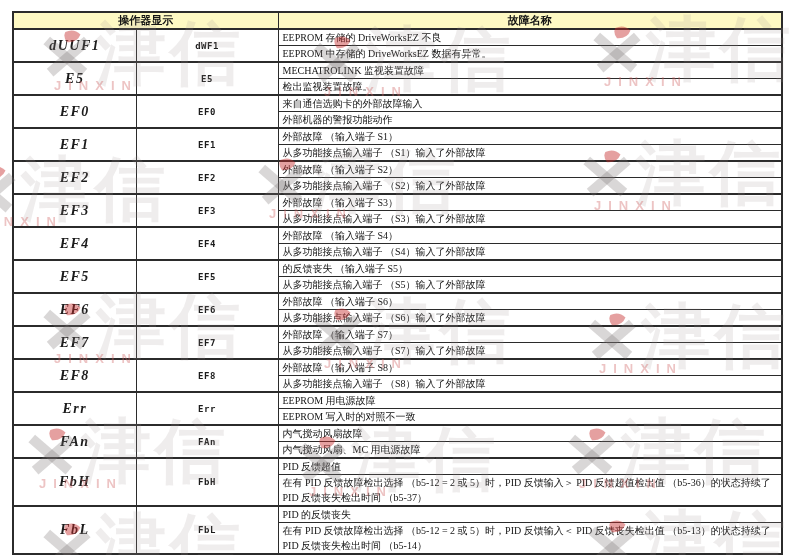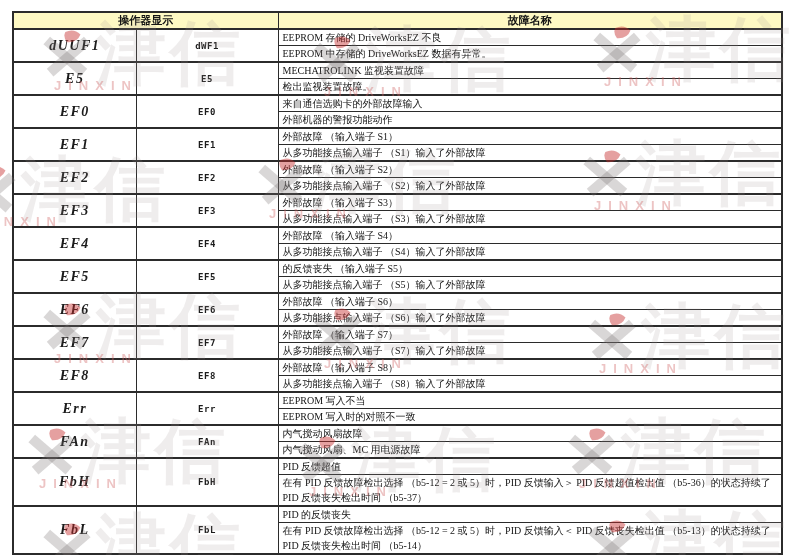--- a/index.html
+++ b/index.html
@@ -178,21 +178,21 @@
       <td class="code" rowspan="2">EF8</td>
       <td class="name">外部故障 （输入端子 S8）</td>
     </tr>
     <tr>
           <td class="desc">从多功能接点输入端子 （S8）输入了外部故障</td>
         </tr>
 
     <tr class="maj">
       <td class="seg" rowspan="2">Err</td>
       <td class="code" rowspan="2">Err</td>
-      <td class="name">EEPROM 写入不当</td>
+      <td class="name">EEPROM 用电源故障</td>
     </tr>
     <tr>
           <td class="desc">EEPROM 写入时的对照不一致</td>
         </tr>
 
     <tr class="maj">
       <td class="seg" rowspan="2">FAn</td>
       <td class="code" rowspan="2">FAn</td>
       <td class="name">内气搅动风扇故障</td>
     </tr>

